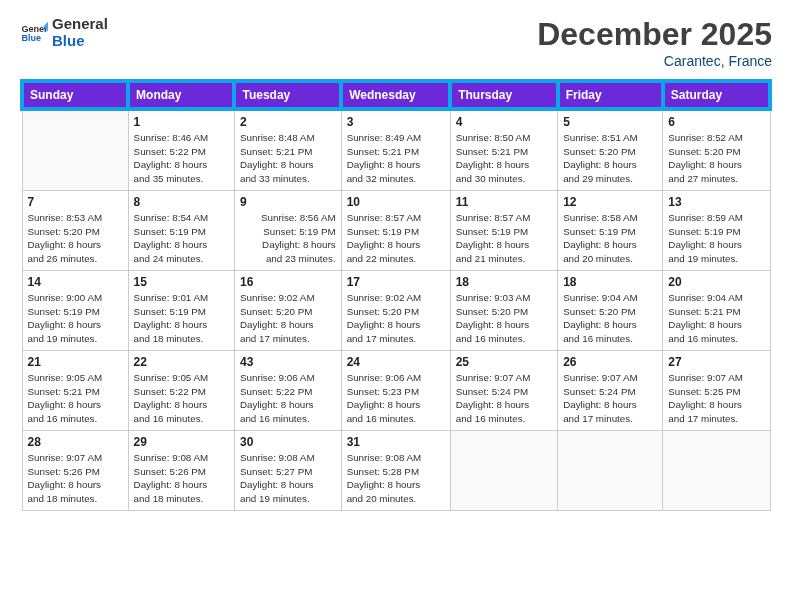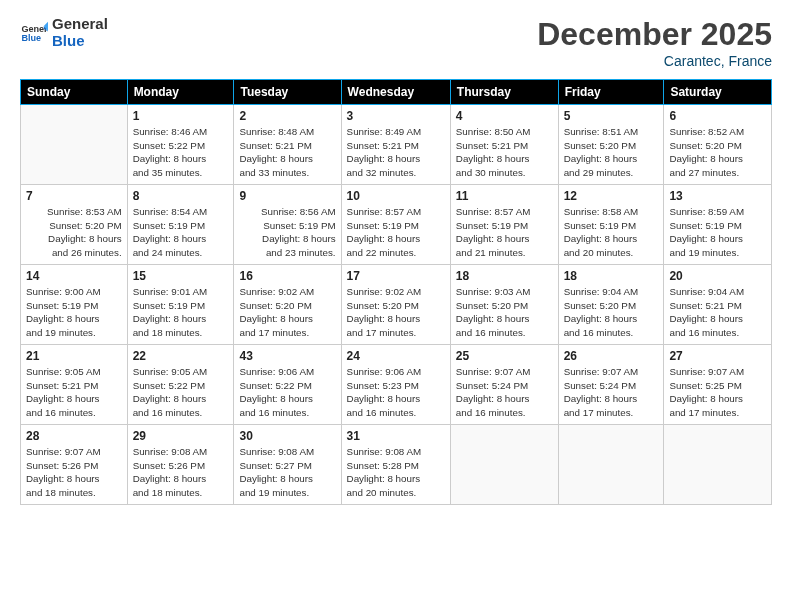--- a/index.html
+++ b/index.html
@@ -40,27 +40,27 @@
     .location {
       font-size: 14px;
       color: #0c4a6e;
     }
     .calendar {
       width: 100%;
       border-collapse: collapse;
       font-size: 10.5px;
     }
     .calendar th {
-      background: #000000;
+      background: #6d28d9;
       color: #fff;
       text-align: left;
       padding: 5px 6px;
       font-size: 12px;
       font-weight: bold;
-      border: 1px solid #0ea5e9;
+      border: 4px solid #0ea5e9;
     }
     .calendar td {
       border: 1px solid #ccc;
       vertical-align: top;
       padding: 4px 5px;
       width: 113px;
       height: 80px;
     }
     .day-number {
       font-weight: bold;
@@ -156,21 +156,21 @@
             <span class="day-number">6</span>
             <div class="day-info" style="white-space: pre-line;">Sunrise: 8:52 AM
 Sunset: 5:20 PM
 Daylight: 8 hours
 and 27 minutes.</div>
           </td>
         </tr>
         <tr>
           <td>
             <span class="day-number">7</span>
-            <div class="day-info" style="white-space: pre-line; text-align: right;">Sunrise: 8:53 AM
+            <div class="day-info" style="white-space: pre-line;">Sunrise: 8:53 AM
 Sunset: 5:20 PM
 Daylight: 8 hours
 and 26 minutes.</div>
           </td>
           <td>
             <span class="day-number">8</span>
             <div class="day-info" style="white-space: pre-line;">Sunrise: 8:54 AM
 Sunset: 5:19 PM
 Daylight: 8 hours
 and 24 minutes.</div>

